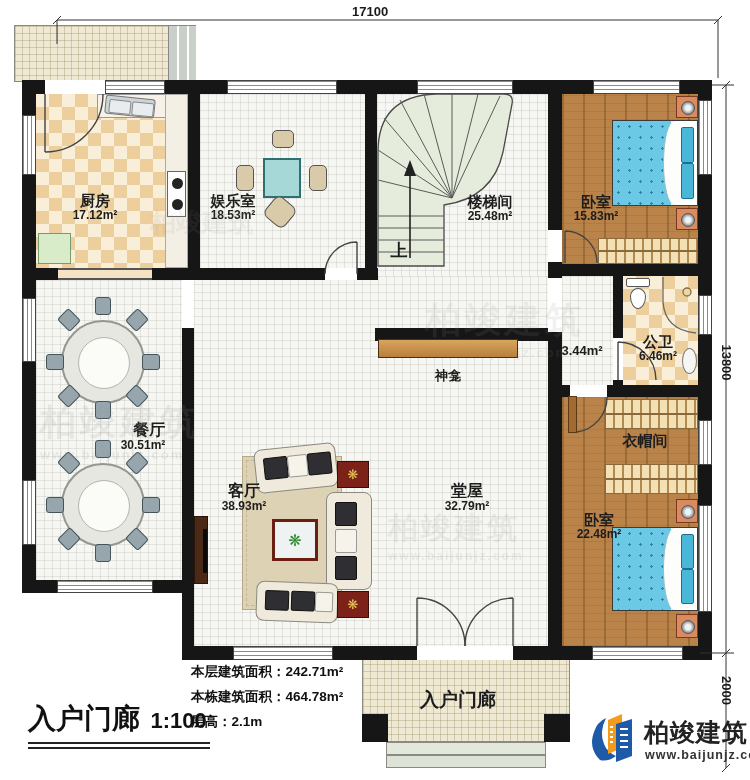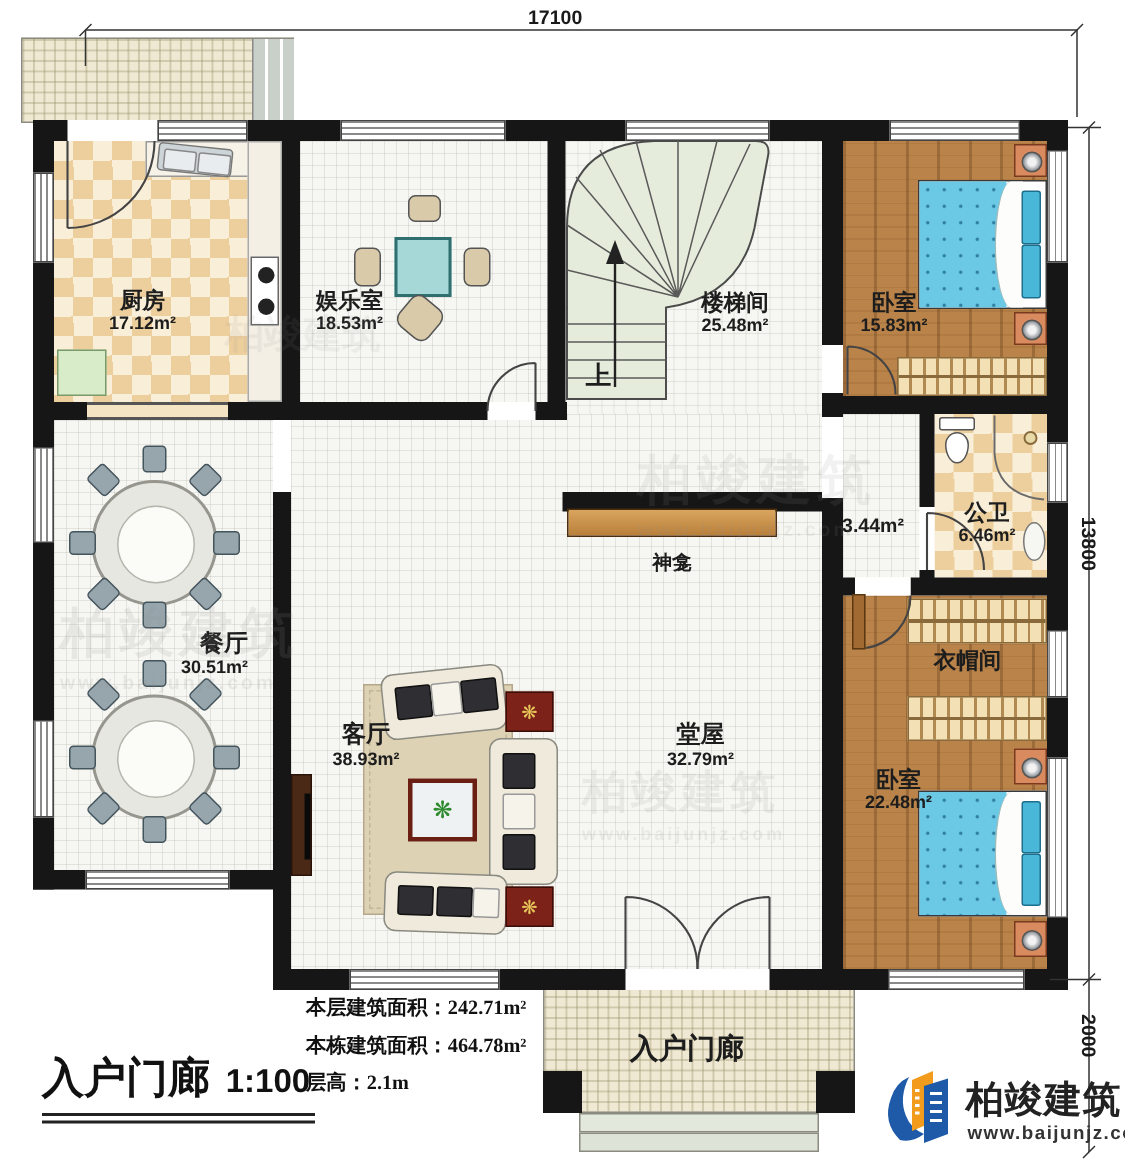--- a/index.html
+++ b/index.html
@@ -317,21 +317,21 @@
     <div style="font-size:13px;letter-spacing:2px;">www.baijunjz.com</div>
   </div>
   <div class="wm" style="left:388px;top:508px;font-size:30px;letter-spacing:3px;opacity:.13;">
     <span>柏竣建筑</span>
     <div style="font-size:12px;letter-spacing:2px;">www.baijunjz.com</div>
   </div>
   <div class="wm" style="left:150px;top:205px;font-size:26px;opacity:.10;">
     <span>柏竣建筑</span>
   </div>
 
-  <div class="abs" style="left:204px;top:663px;z-index:70;font-family:Liberation Serif, serif;">
+  <div class="abs" style="left:191px;top:663px;z-index:70;">
     <div class="infoline">
       <span>本层建筑面积：</span><span>242.71m²</span>
     </div>
     <div class="infoline">
       <span>本栋建筑面积：</span><span>464.78m²</span>
     </div>
     <div class="infoline">
       <span>层高：</span><span>2.1m</span>
     </div>
   </div>

